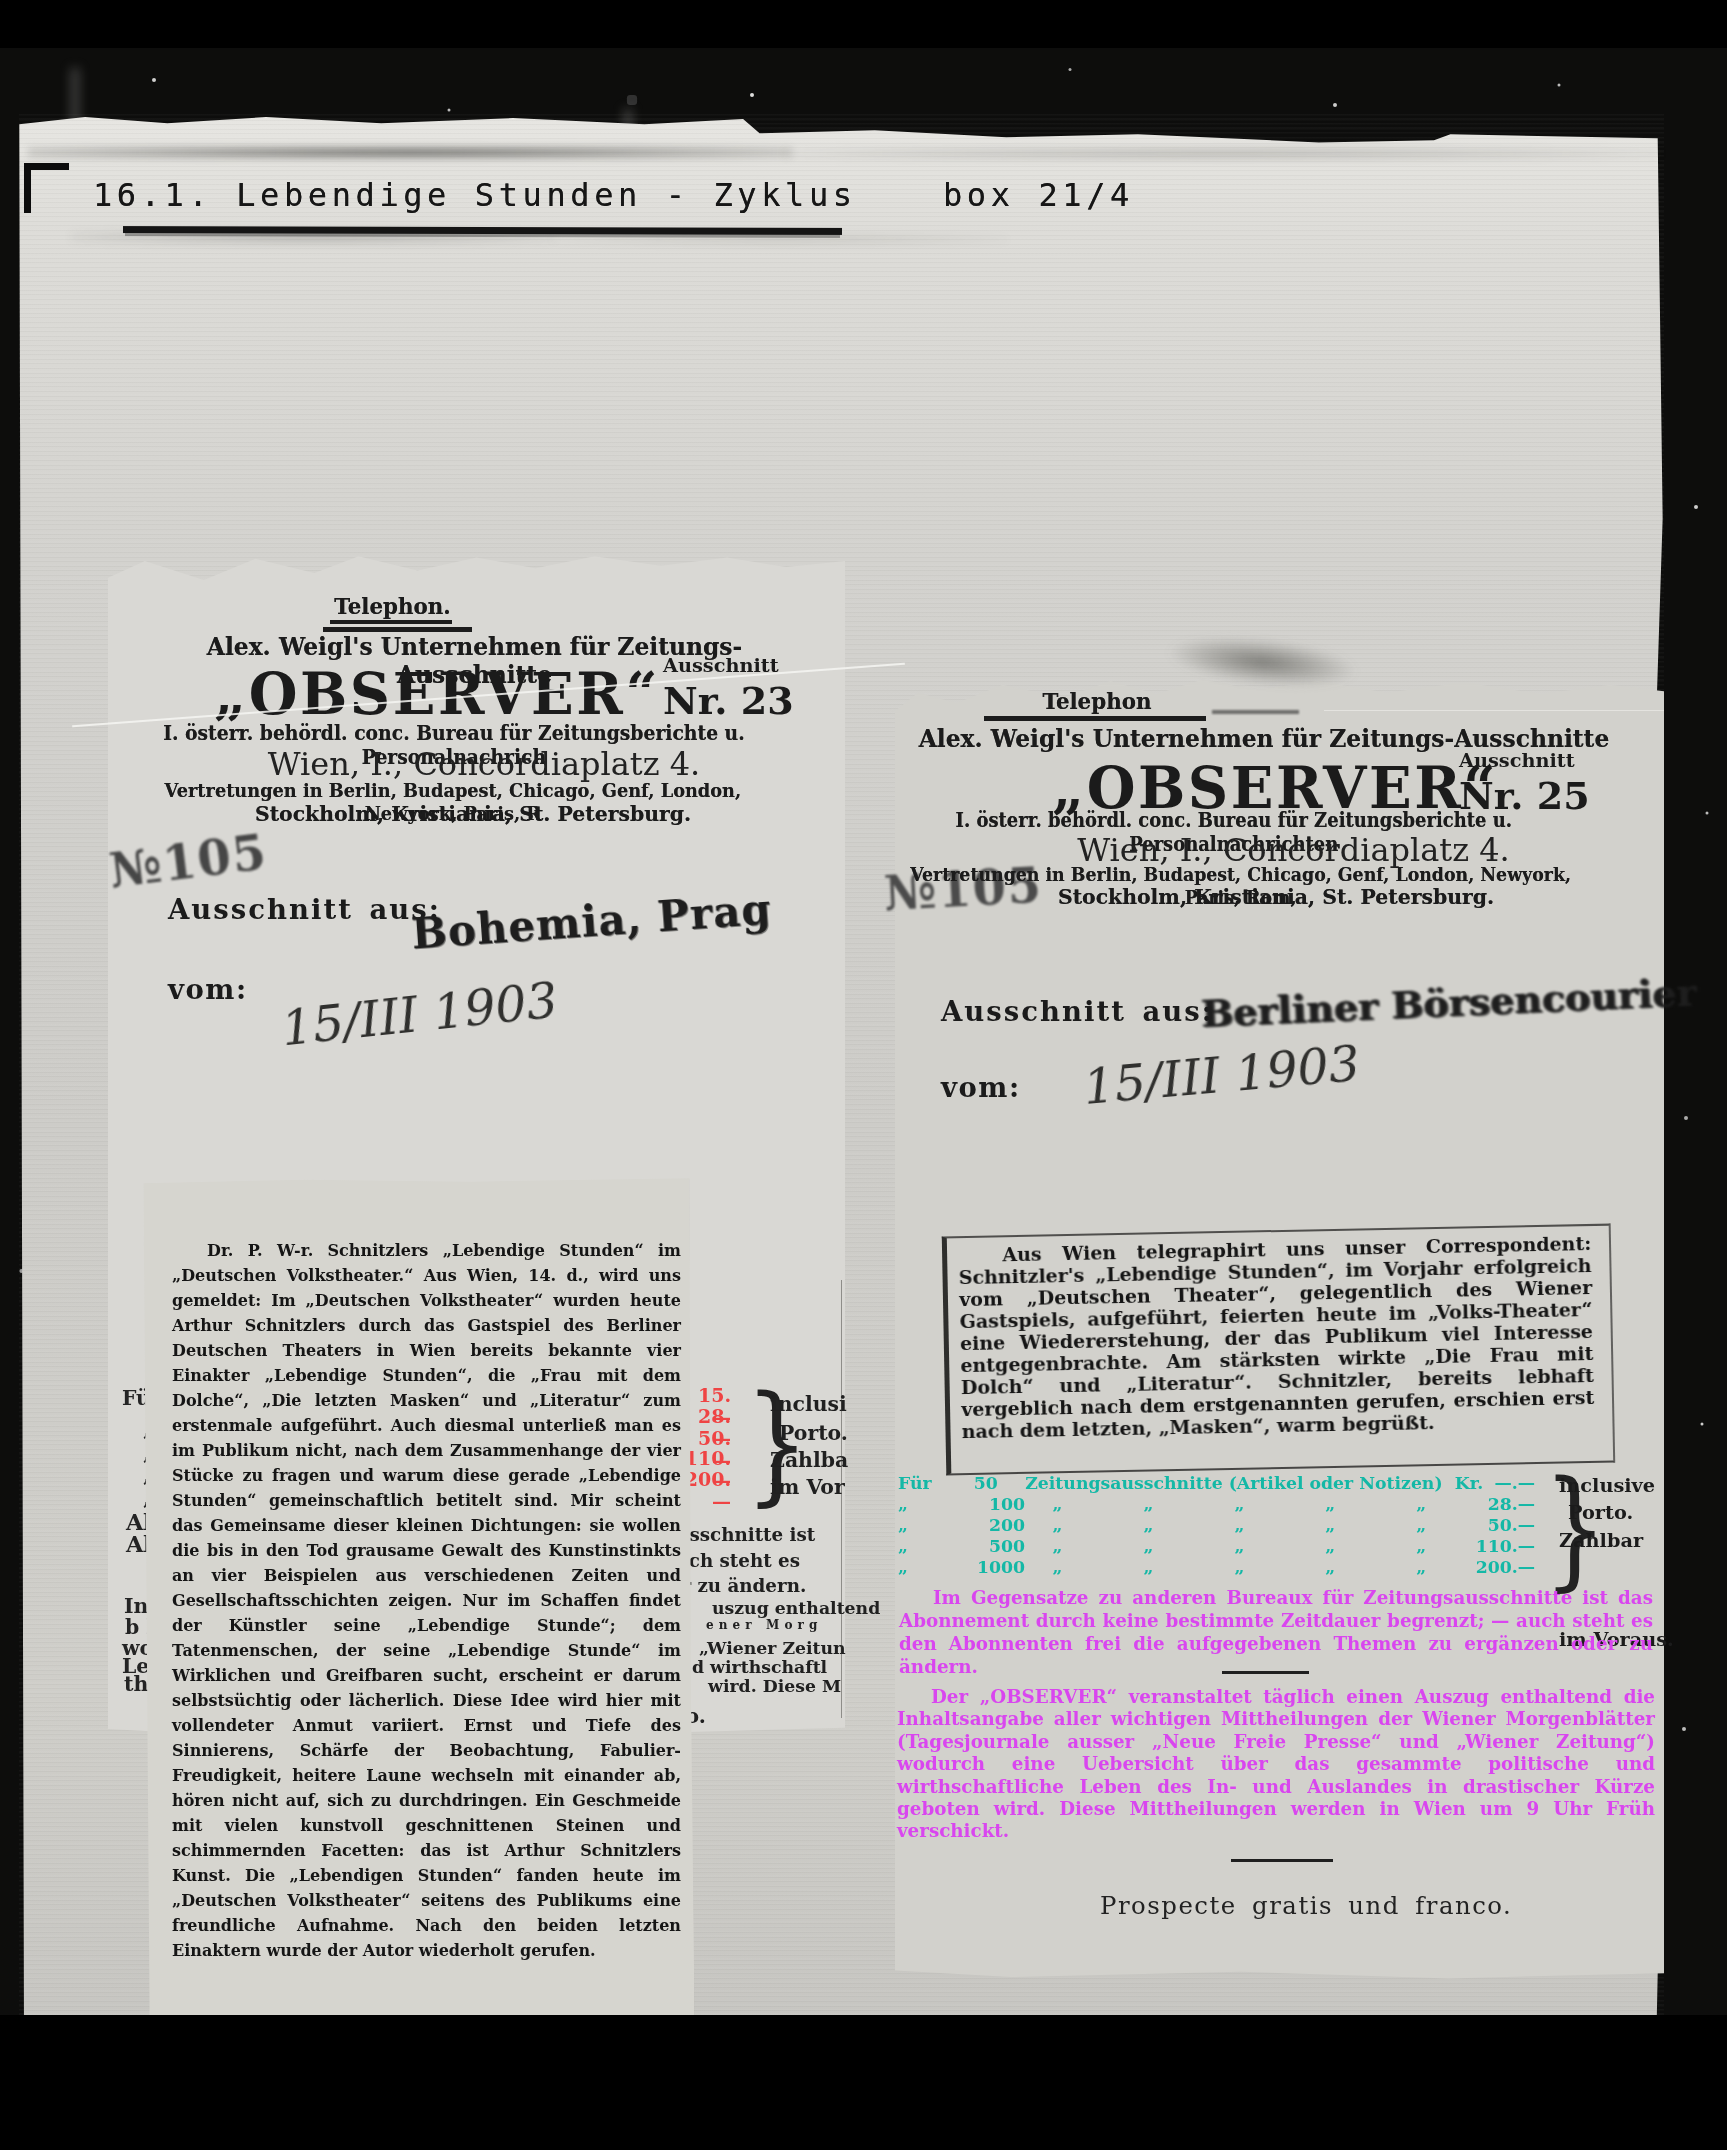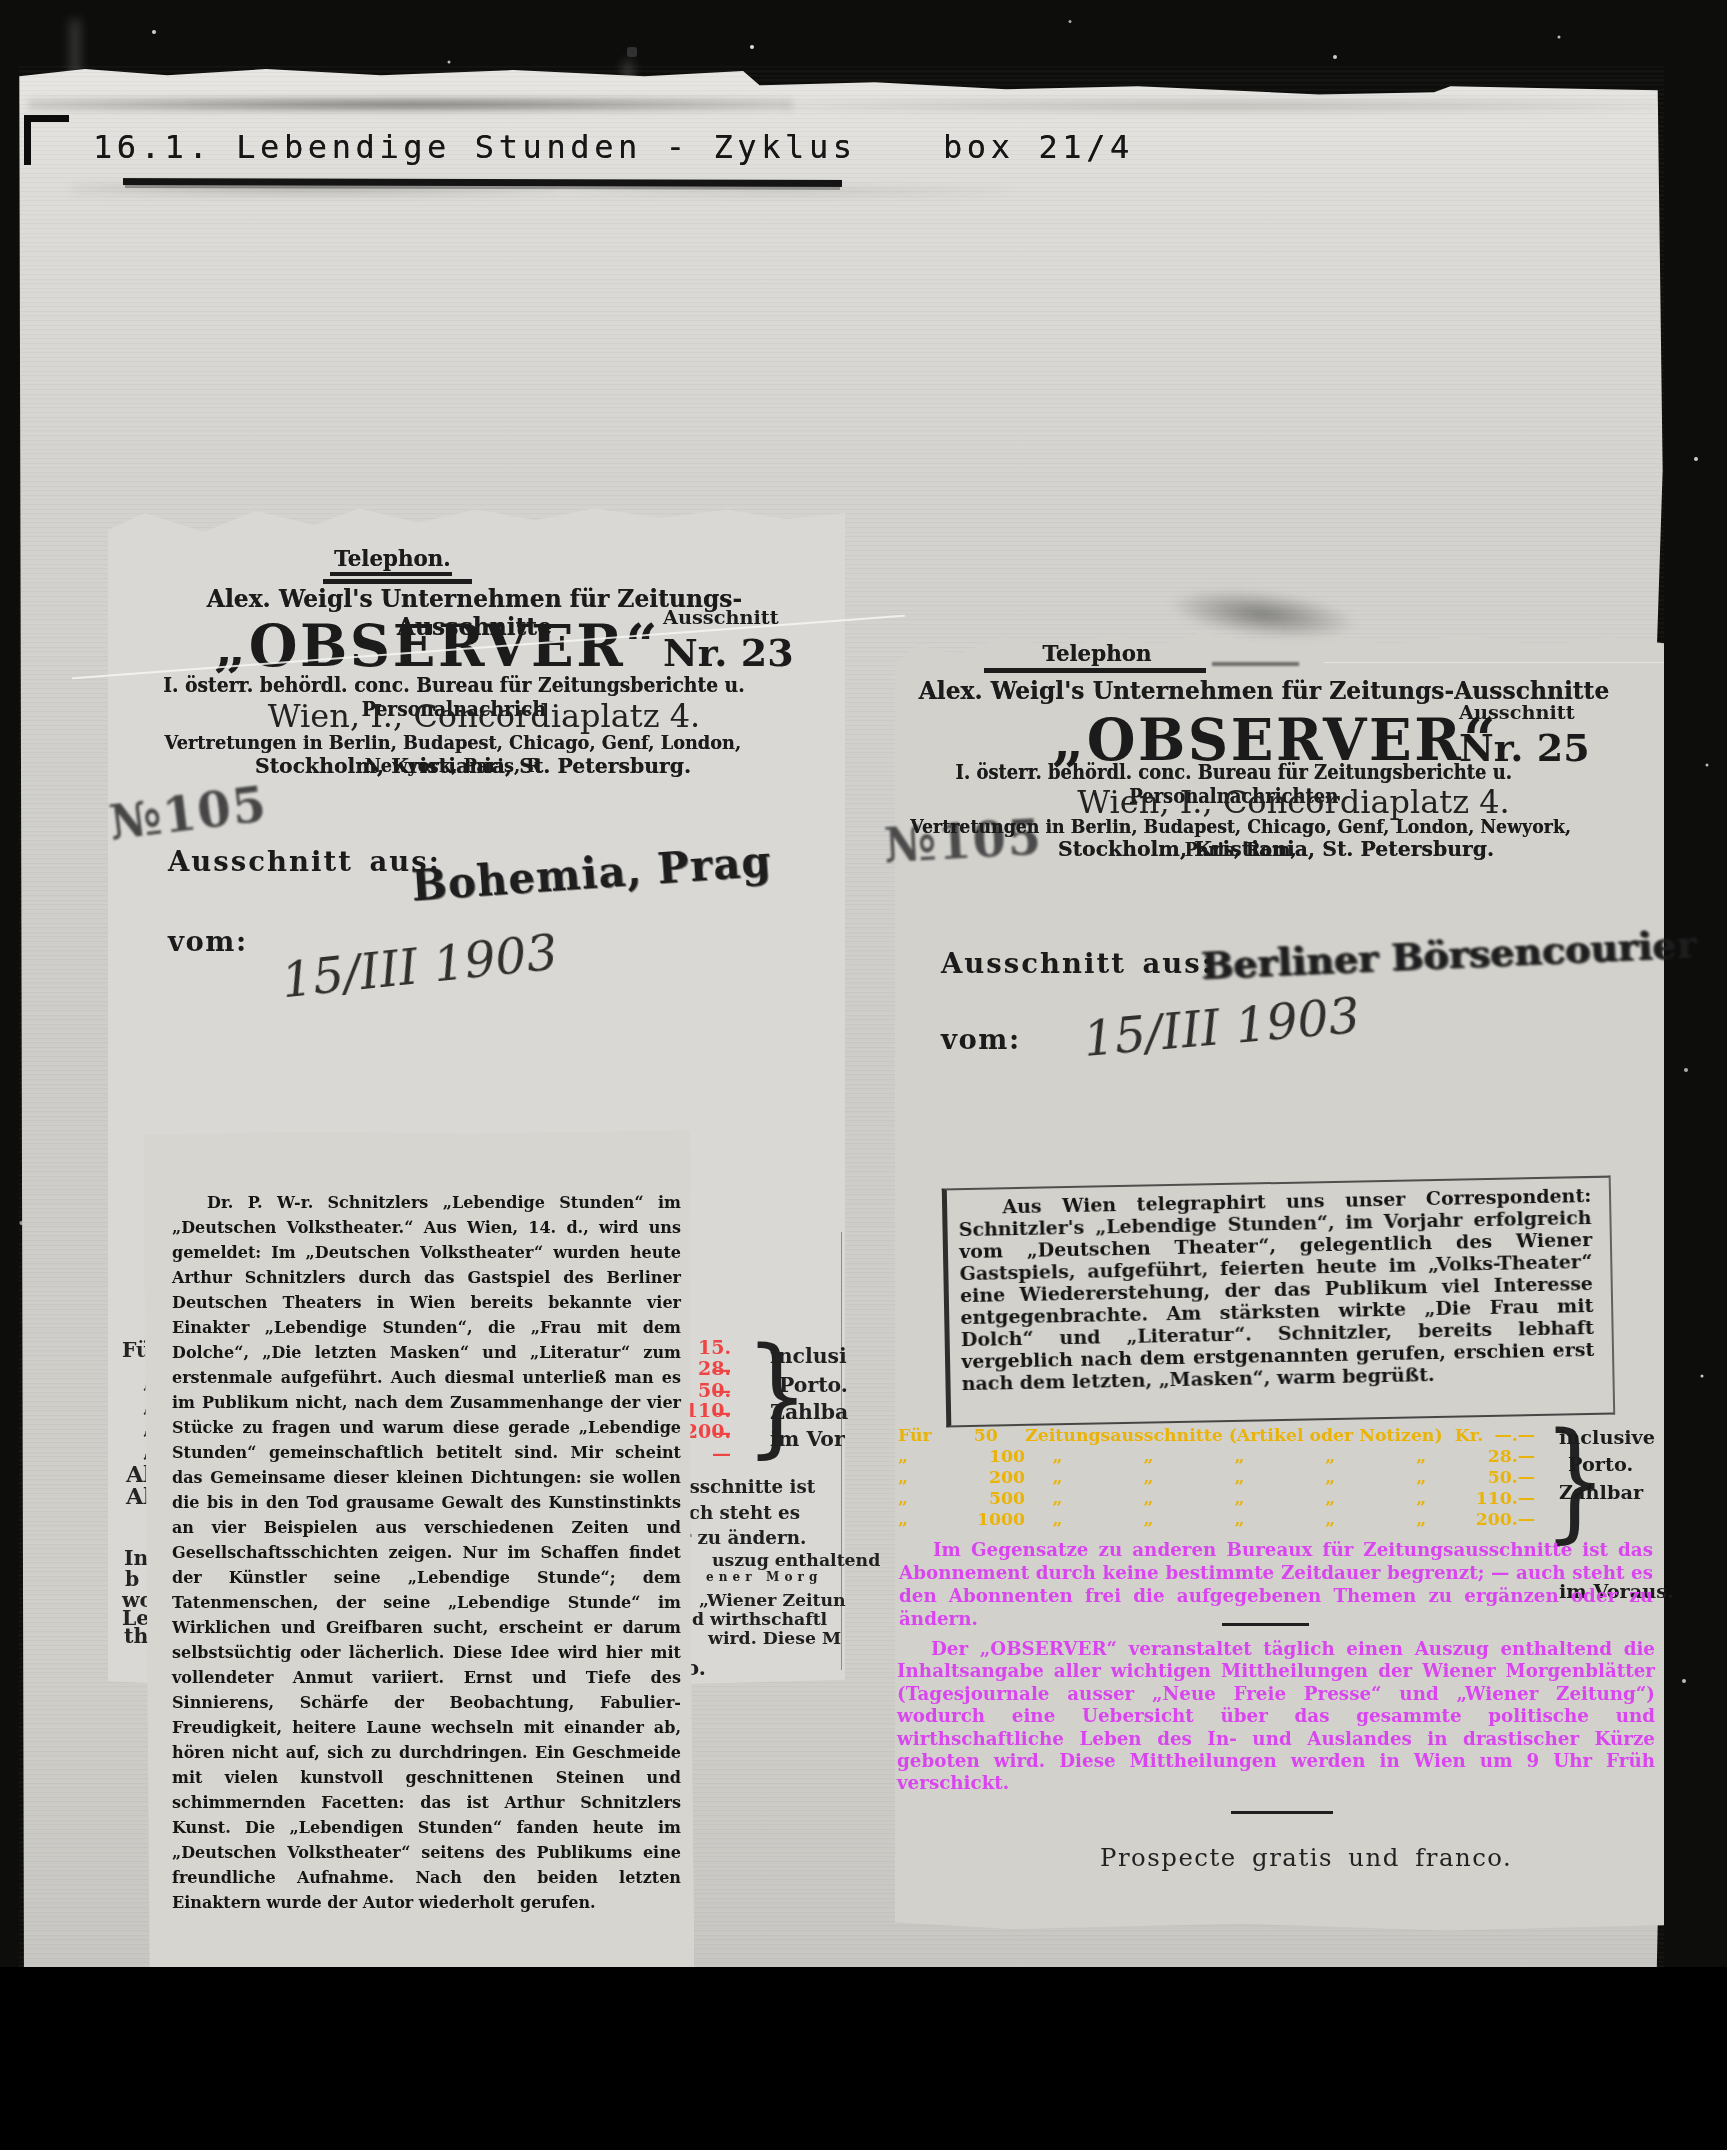--- a/index.html
+++ b/index.html
@@ -1,17 +1,17 @@
 <!DOCTYPE html>
 <html style="font-size:8.1px"><head>
 <meta charset="utf-8">
 <style>
   html,body{margin:0;padding:0;background:#000;}
   #stage{position:relative;width:1727px;height:1967px;background:#0d0d0c;overflow:hidden;
-         font-family:"DejaVu Serif",serif;}
+         font-family:"DejaVu Serif",serif;margin-top:48px;}
   .abs{position:absolute;}
   
   #specks{left:0;top:0;width:2px;height:2px;background:transparent;border-radius:50%;
     box-shadow: 153px 31px 0 1px #cfcfcf, 448px 61px 0 0.5px #bbb, 751px 46px 0 1px #ddd,
     1069px 20.4px 0 0.5px #aaa, 1334px 56px 0 1px #ccc, 1558px 36px 0 0.5px #bbb,
     76px 326px 0 1px #999, 1695px 458px 0 1px #ccc, 1706px 764px 0 0.5px #bbb,
     1685px 1069px 0 1px #aaa, 1701px 1375px 0 0.5px #ccc, 1683px 1680px 0 1px #bbb,
     1695px 1986px 0 0.5px #aaa, 102px 2128px 0 1px #bbb, 458px 2136px 0 0.5px #ccc,
     866px 2123px 0 1px #999, 1273px 2133px 0 0.5px #ccc, 1578px 2128px 0 1px #bbb,
     31px 611px 0 0.5px #888, 20.4px 1222px 0 1px #999, 28px 1731px 0 0.5px #888,
@@ -63,21 +63,21 @@
   .frak{font-family:"DejaVu Serif",serif;font-weight:bold;color:#151515;filter:blur(0.2px);}
   #articleBody{text-align:justify;text-indent:35px;font-size:16px;line-height:25px;}
   
   #boxArt{left:944px;top:1182px;width:662px;height:235px;transform:rotate(-1.1deg);
      border-top:2px solid rgba(25,25,24,.7);border-right:2px solid rgba(25,25,24,.6);
      border-bottom:2.5px solid rgba(25,25,24,.75);border-left:5.6px solid rgba(18,18,17,.85);}
   #boxArtText{left:11.2px;top:6.1px;width:633px;text-align:justify;text-indent:44px;
      font-size:19px;line-height:22px;}
   
   .prow{left:898px;width:637px;display:flex;font-family:"DejaVu Serif",serif;font-weight:bold;
-        font-size:17.3px;color:#eab308;filter:blur(0.1px);}
+        font-size:17.3px;color:#14b8a6;filter:blur(0.1px);}
   .pc1{width:51px;} .pc2{width:76px;text-align:right;padding-right:9.2px;}
   .pc3{flex:1;padding-left:18.3px;white-space:pre;} .dit{word-spacing:75px;}
   .pc4{width:66px;text-align:right;}
   .brace{font-size:126px;color:#222;transform:scale(.8,1.02);font-family:"DejaVu Serif",serif;font-weight:400;}
   .note{font-size:19.3px;}
   .para{text-align:justify;text-indent:34px;font-size:18.3px;color:#d946ef;}
   .divider{height:3.1px;background:#1f1f1f;filter:blur(0.5px);}
   
   .fragL{font-family:"DejaVu Serif",serif;font-weight:bold;color:#242424;font-size:20.4px;filter:blur(0.2px);}
   .fragR{font-family:"DejaVu Serif",serif;font-weight:bold;color:#202020;font-size:18.3px;filter:blur(0.2px);white-space:nowrap;}

